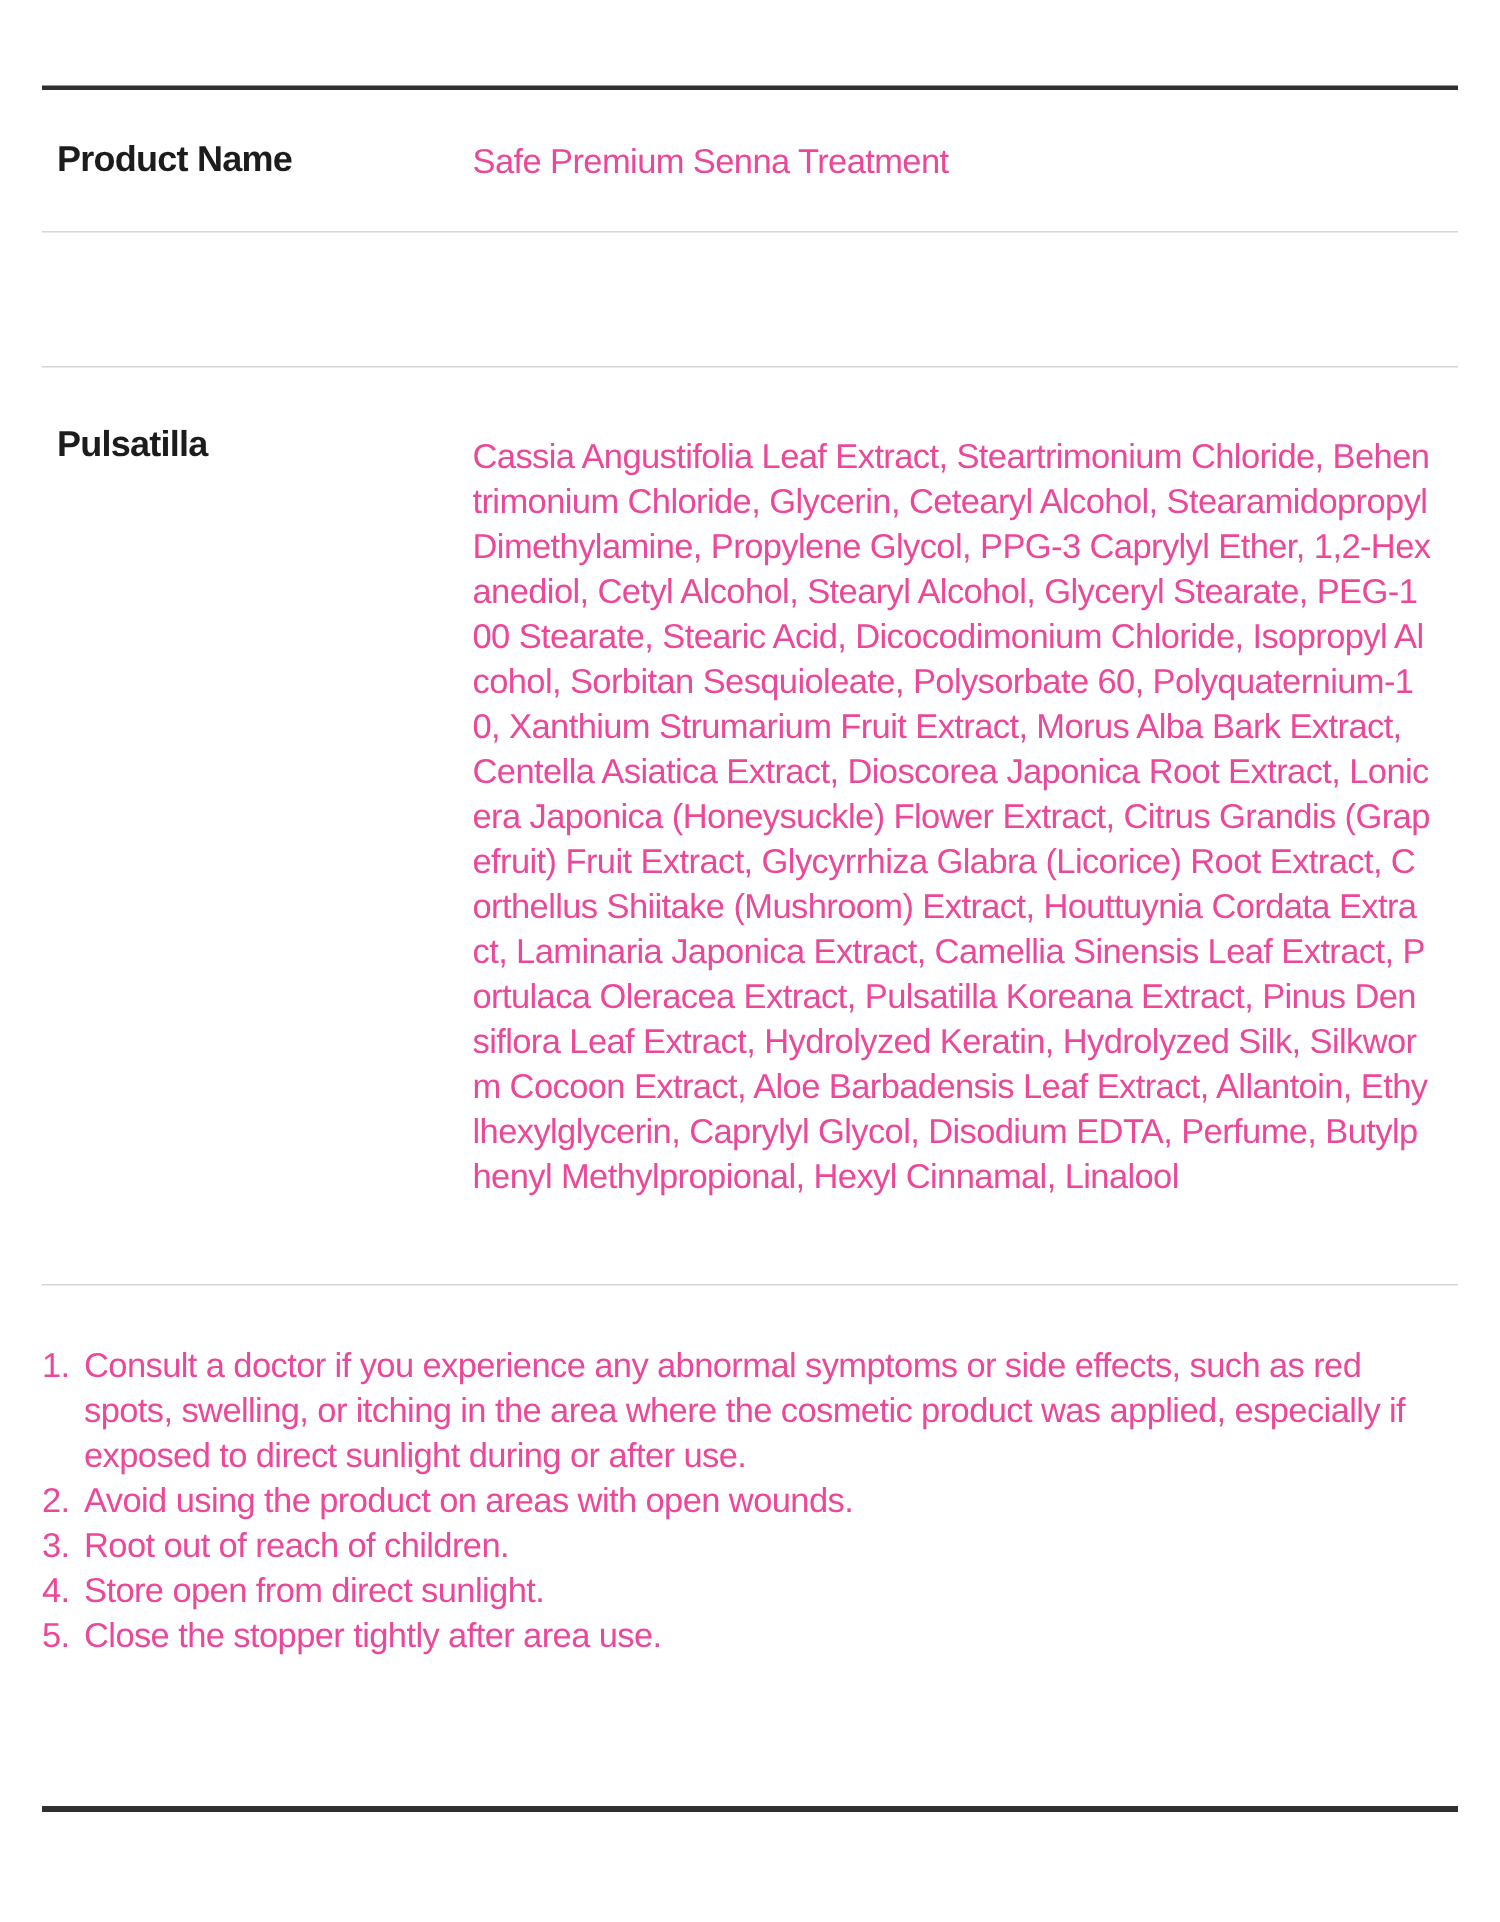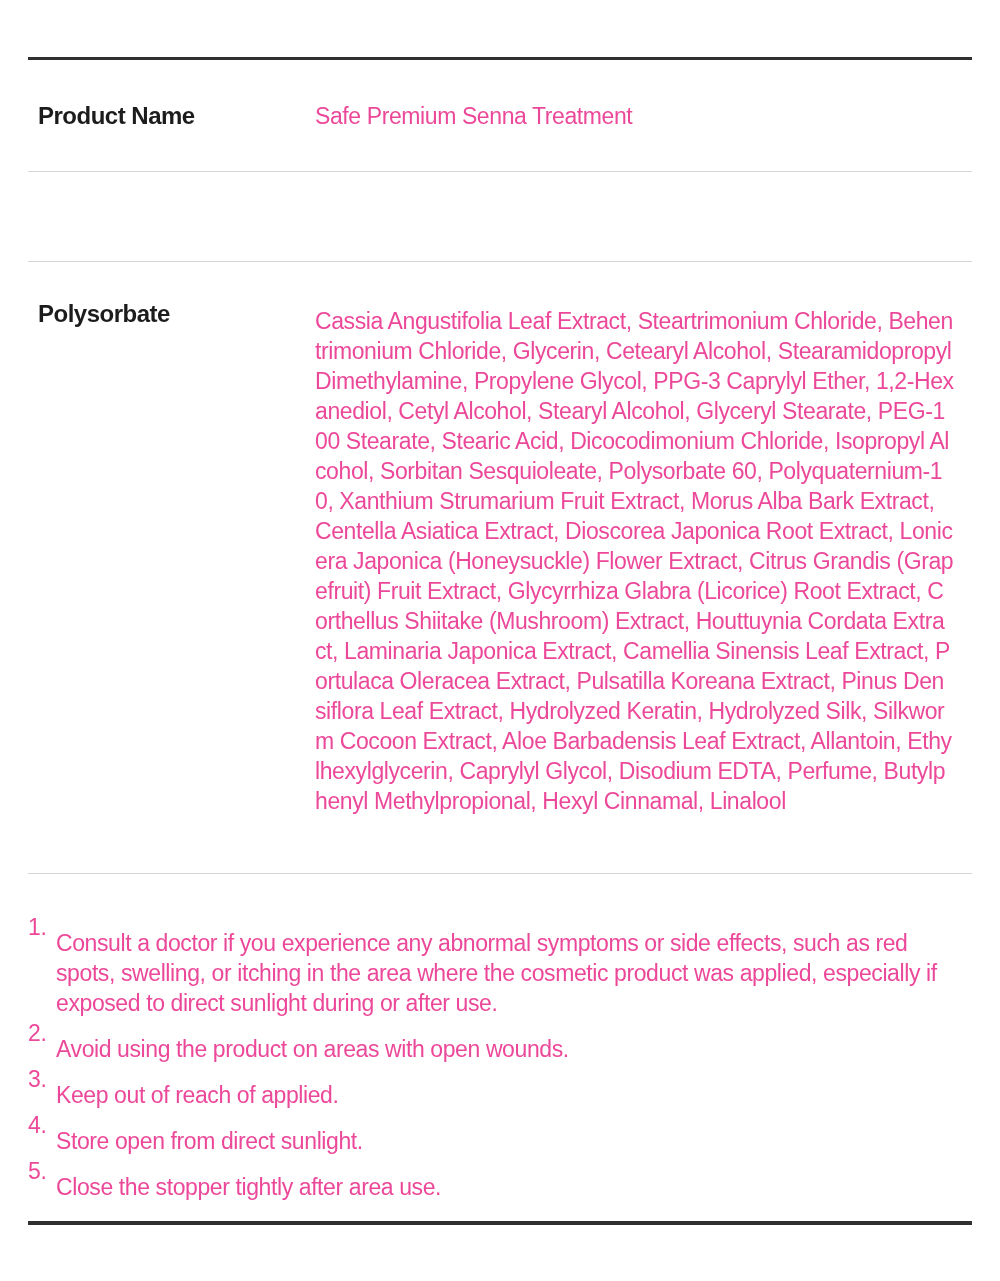--- a/index.html
+++ b/index.html
@@ -46,21 +46,21 @@
     box-sizing: border-box;
     padding-right: 18px;
     font-size: 23px;
     line-height: 30px;
     letter-spacing: -0.4px;
     color: #ec4899;
   }
   .row-simple {
     align-items: center;
   }
-  .row-product { height: 112px; }
+  .row-product { height: 95px; }
   .row-weight  { height: 90px; }
   .row-ingredients {
     height: 612px;
     padding-top: 37px;
   }
   .row-warning {
     height: 347px;
     padding-top: 31px;
   }
   .row-ingredients .value-col,
@@ -76,39 +76,38 @@
   }
   .warning-item {
     display: flex;
   }
   .warning-num {
     flex: 0 0 28px;
     width: 28px;
   }
   .warning-text {
     flex: 1 1 auto;
-    margin-top: 16px;
   }
 </style>
 </head>
 <body>
 
 <div class="sheet">
   <div class="spec-table">
 
     <div class="row row-simple row-product">
       <div class="label-col">Product Name</div>
       <div class="value-col">Safe Premium Senna Treatment</div>
     </div>
 
     <div class="row row-simple row-weight">
     </div>
 
     <div class="row row-ingredients">
-      <div class="label-col">Polysorbate</div>
+      <div class="label-col">Pulsatilla</div>
       <div class="value-col">
         <p class="ingredients-text">Cassia Angustifolia Leaf Extract, Steartrimonium Chloride, Behentrimonium Chloride, Glycerin, Cetearyl Alcohol, Stearamidopropyl Dimethylamine, Propylene Glycol, PPG-3 Caprylyl Ether, 1,2-Hexanediol, Cetyl Alcohol, Stearyl Alcohol, Glyceryl Stearate, PEG-100 Stearate, Stearic Acid, Dicocodimonium Chloride, Isopropyl Alcohol, Sorbitan Sesquioleate, Polysorbate 60, Polyquaternium-10, Xanthium Strumarium Fruit Extract, Morus Alba Bark Extract, Centella Asiatica Extract, Dioscorea Japonica Root Extract, Lonicera Japonica (Honeysuckle) Flower Extract, Citrus Grandis (Grapefruit) Fruit Extract, Glycyrrhiza Glabra (Licorice) Root Extract, Corthellus Shiitake (Mushroom) Extract, Houttuynia Cordata Extract, Laminaria Japonica Extract, Camellia Sinensis Leaf Extract, Portulaca Oleracea Extract, Pulsatilla Koreana Extract, Pinus Densiflora Leaf Extract, Hydrolyzed Keratin, Hydrolyzed Silk, Silkworm Cocoon Extract, Aloe Barbadensis Leaf Extract, Allantoin, Ethylhexylglycerin, Caprylyl Glycol, Disodium EDTA, Perfume, Butylphenyl Methylpropional, Hexyl Cinnamal, Linalool</p>
       </div>
     </div>
 
     <div class="row row-warning">
       <div class="value-col">
         <div class="warning-list">
 
           <div class="warning-item">
@@ -116,21 +115,21 @@
             <span class="warning-text">Consult a doctor if you experience any abnormal symptoms or side effects, such as red spots, swelling, or itching in the area where the cosmetic product was applied, especially if exposed to direct sunlight during or after use.</span>
           </div>
 
           <div class="warning-item">
             <span class="warning-num">2.</span>
             <span class="warning-text">Avoid using the product on areas with open wounds.</span>
           </div>
 
           <div class="warning-item">
             <span class="warning-num">3.</span>
-            <span class="warning-text">Keep out of reach of applied.</span>
+            <span class="warning-text">Root out of reach of children.</span>
           </div>
 
           <div class="warning-item">
             <span class="warning-num">4.</span>
             <span class="warning-text">Store open from direct sunlight.</span>
           </div>
 
           <div class="warning-item">
             <span class="warning-num">5.</span>
             <span class="warning-text">Close the stopper tightly after area use.</span>

